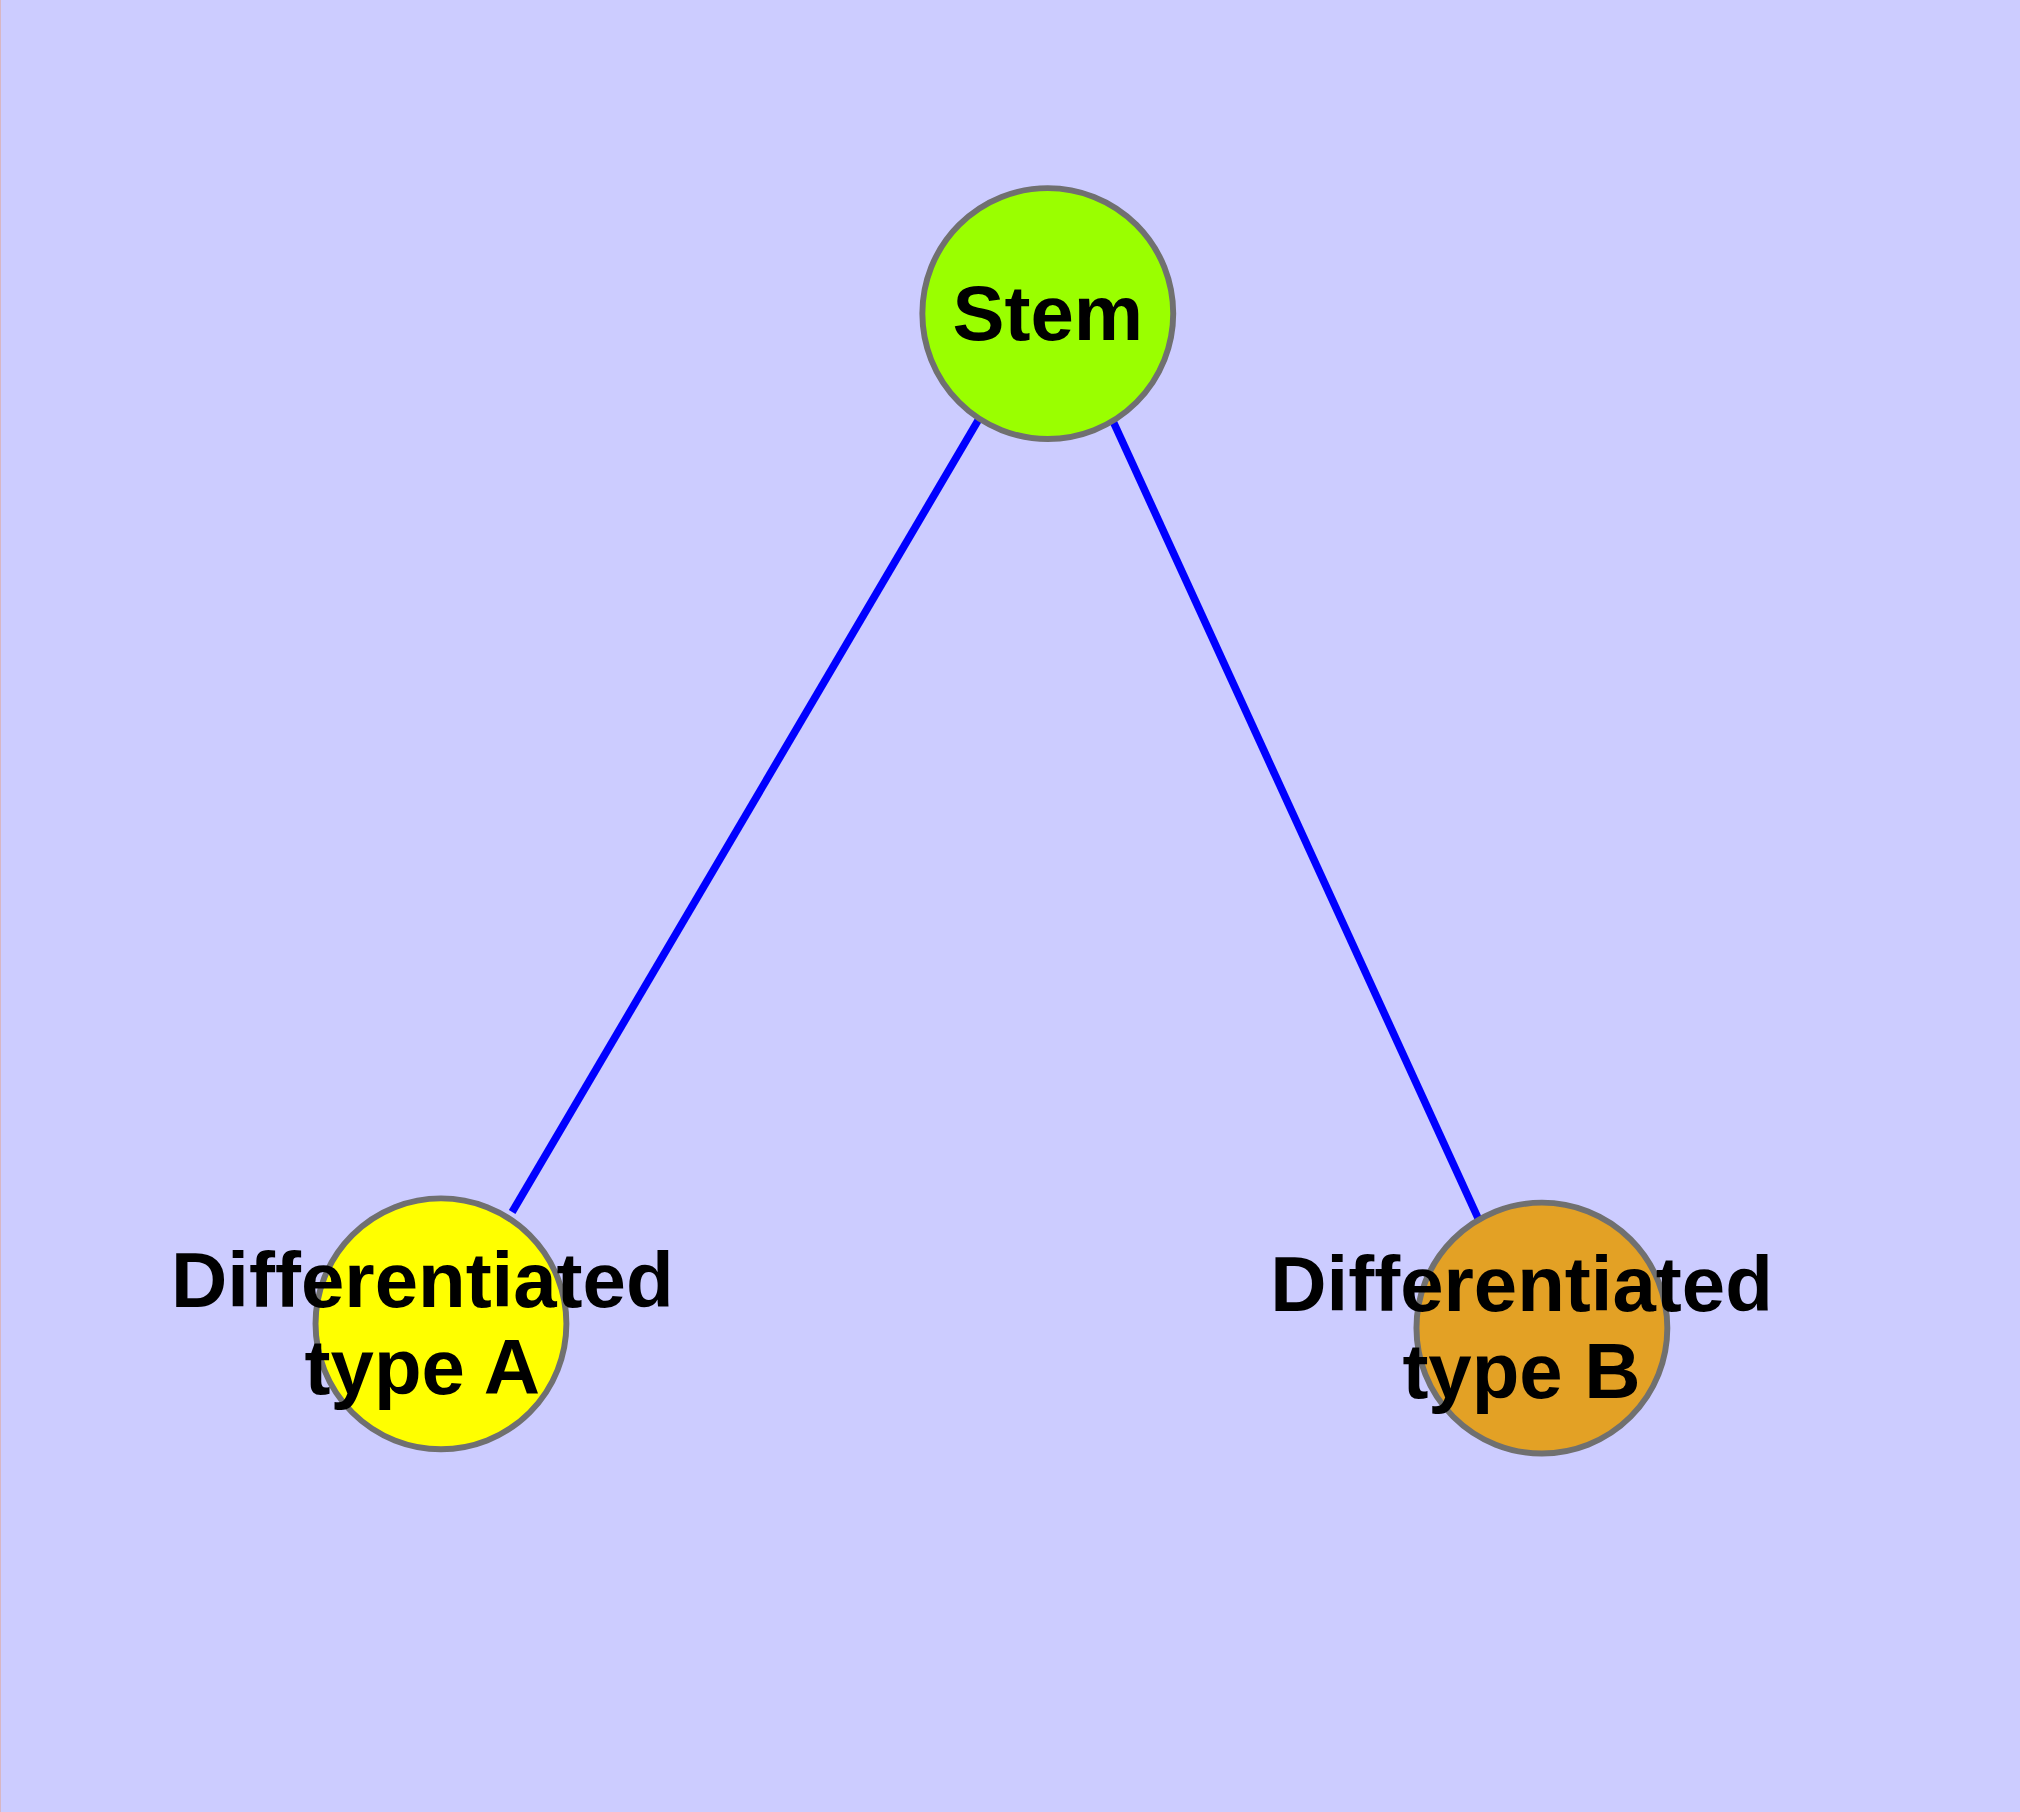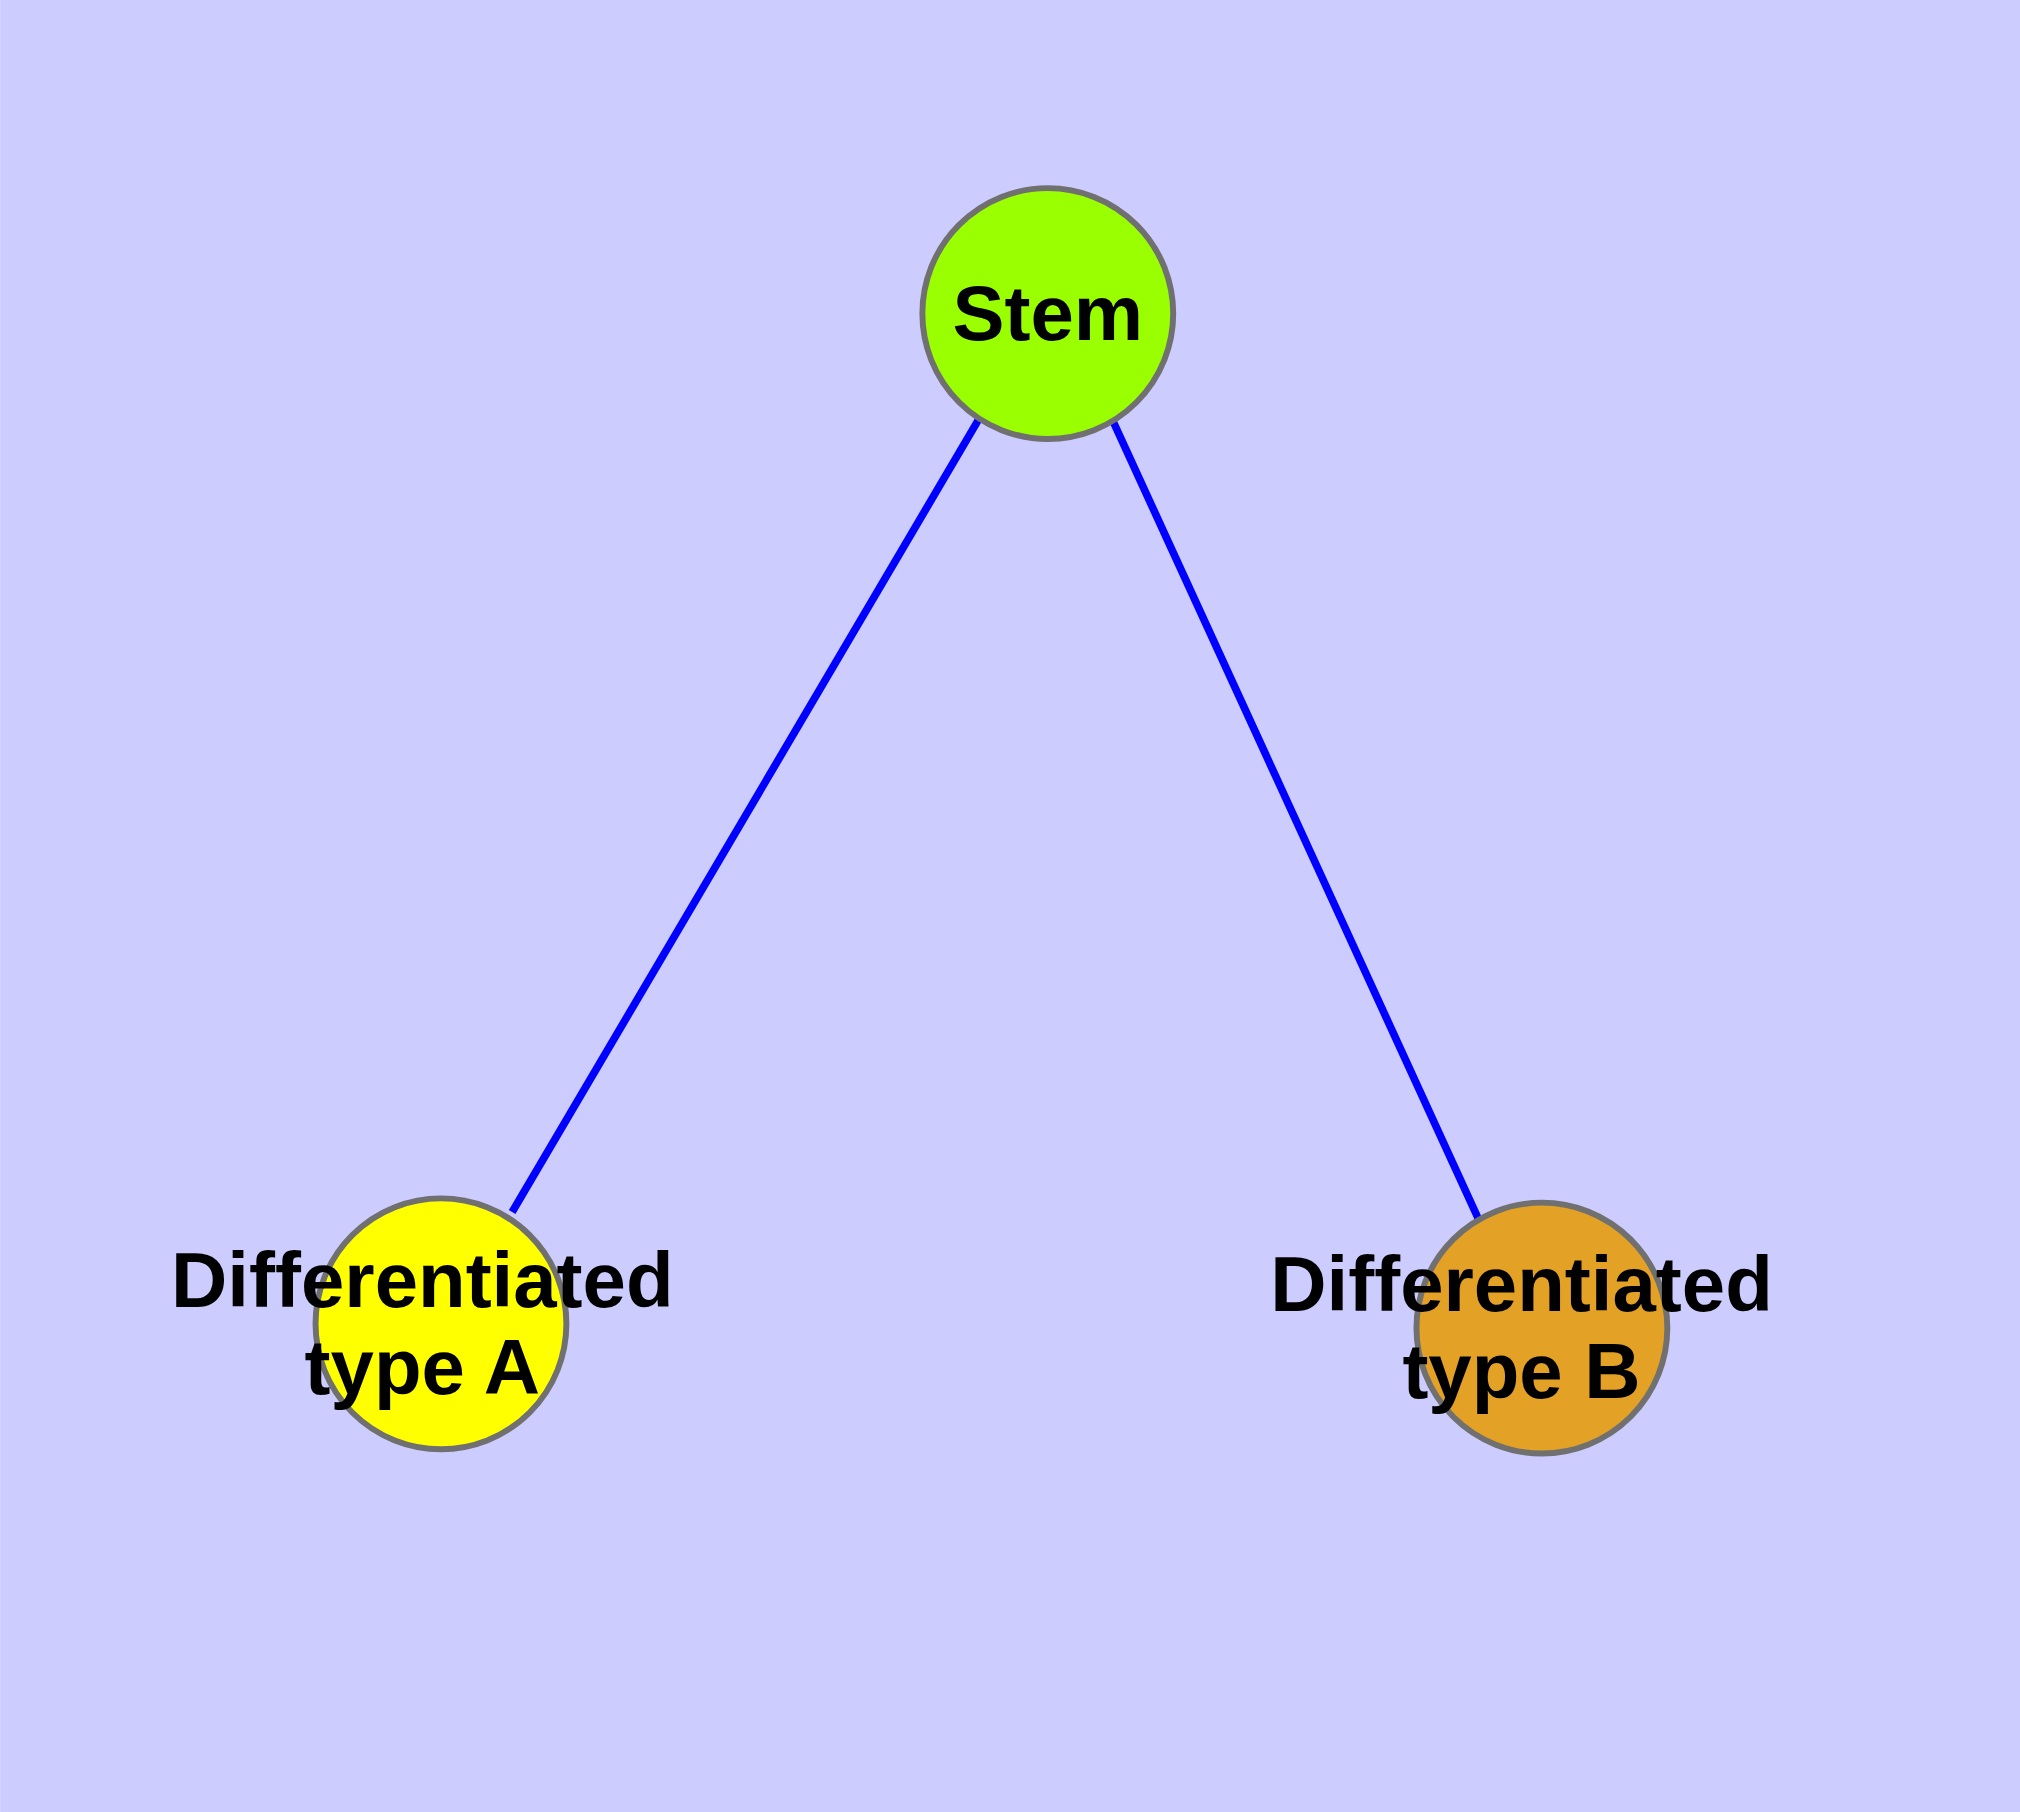--- a/index.html
+++ b/index.html
@@ -26,21 +26,21 @@
     font-family: "Liberation Sans", sans-serif;
     font-weight: bold;
     fill: #000000;
     text-anchor: middle;
     paint-order: normal;
   }
 </style>
 </head>
 <body>
 
-<div id="stage" style="width: 2021px; height: 1812px; background: #e5e5e5;">
+<div id="stage" style="width: 2021px; height: 1812px; background: #f97316;">
   <svg id="graph-svg" viewBox="0 0 2384 2138" preserveAspectRatio="xMidYMid meet">
     <rect x="0" y="0" width="2384" height="2138" fill="#ccccff"></rect>
     <g id="edges-layer">
         <line x1="1155" y1="494" x2="604" y2="1430" stroke="#0000ff" stroke-width="9" stroke-linecap="butt"></line>
         <line x1="1313" y1="497" x2="1744" y2="1438" stroke="#0000ff" stroke-width="9" stroke-linecap="butt"></line>
       </g>
     <g id="nodes-layer">
         <circle cx="1236" cy="370" r="148" fill="#9aff00" stroke="#707070" stroke-width="7"></circle>
         <circle cx="520" cy="1562" r="148" fill="#ffff00" stroke="#707070" stroke-width="7"></circle>
         <circle cx="1819" cy="1567" r="148" fill="#e3a125" stroke="#707070" stroke-width="7"></circle>

